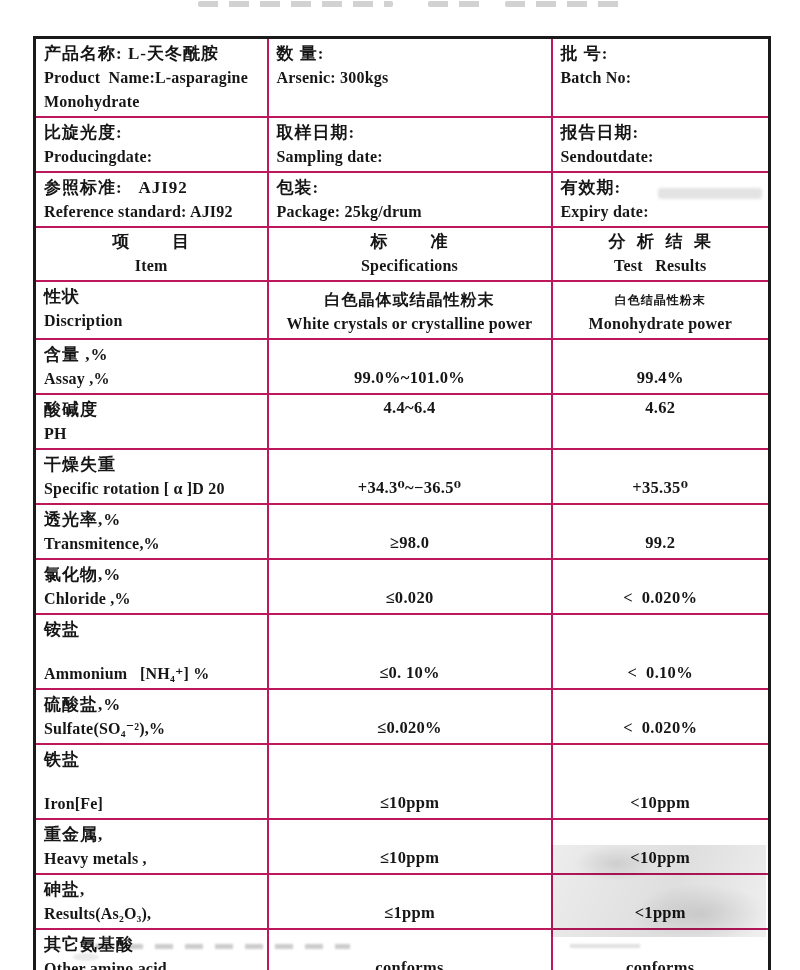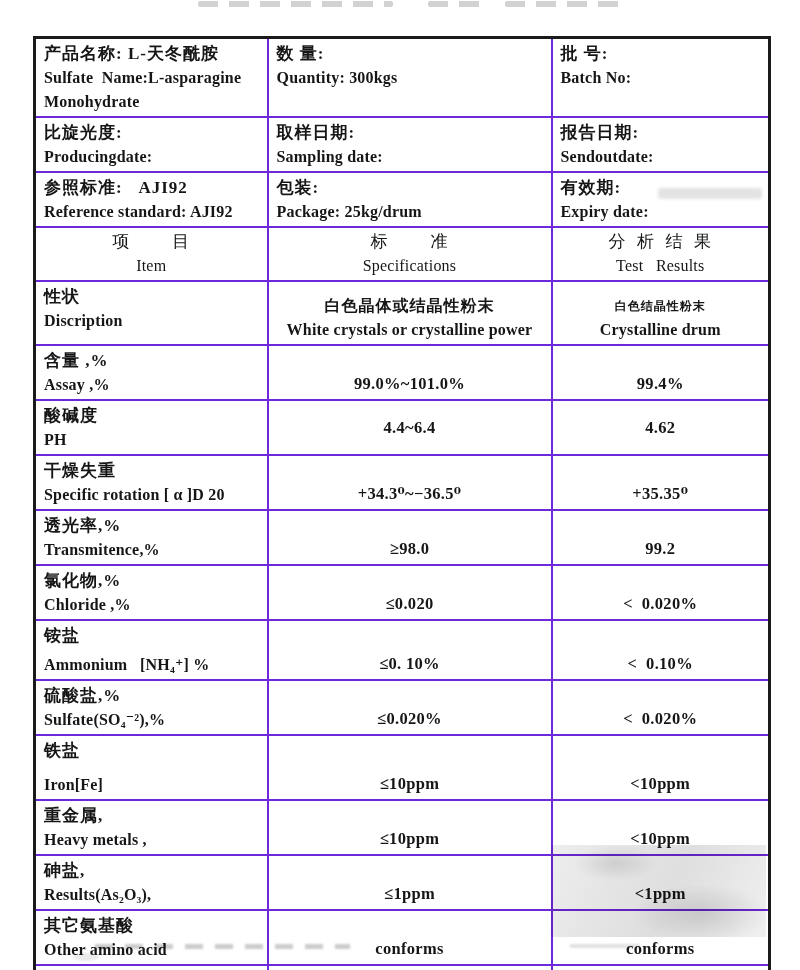--- a/index.html
+++ b/index.html
@@ -22,31 +22,31 @@
 
   
   table.coa{
     position:absolute;left:33px;top:36px;
     border-collapse:collapse;table-layout:fixed;
     border:3px solid #1a1a1a;
   }
   col.c-item{width:233px;}
   col.c-spec{width:284px;}
   col.c-res{width:218px;}
-  td,th{border:2px solid #6d28d9;padding:2px 8px;overflow:hidden;}
+  td,th{border:2px solid #be185d;padding:2px 8px;overflow:hidden;}
 
   .zh{font-size:17px;letter-spacing:1px;line-height:24px;}
   .en{font-size:16px;letter-spacing:.2px;line-height:24px;}
 
   td.info{vertical-align:top;padding-top:3px;}
   td.item{vertical-align:top;padding-top:3px;}
   td.val{text-align:center;vertical-align:bottom;padding-bottom:5px;font-size:16.5px;letter-spacing:.3px;}
-  td.vtop{vertical-align:top;padding-top:17px;}
-  td.mid{vertical-align:middle;padding-top:12px;padding-bottom:2px;border-radius:18px;}
-  th{text-align:center;vertical-align:middle;font-weight:normal;}
+  td.vtop{vertical-align:top;padding-top:3px;}
+  td.mid{vertical-align:middle;padding-top:6px;padding-bottom:2px;border-radius:18px;}
+  th{text-align:center;vertical-align:middle;font-weight:bold;}
 
   
   .h43{height:43px}.h46{height:46px}.h47{height:47px}
   .h49{height:49px}.h50{height:50px}.h52{height:52px}.h53{height:53px}
   .h54{height:54px}.h62{height:62px}
 
   
   .wash-bottom-right{
     left:551px;top:845px;width:215px;height:92px;
     background:
@@ -83,26 +83,26 @@
   <colgroup>
       <col class="c-item">
       <col class="c-spec">
       <col class="c-res">
     </colgroup>
 
   <tbody>
       <tr class="h62">
     <td class="info">
       <div class="t zh">产品名称: L-天冬酰胺</div>
-      <div class="t en">Sulfate  Name:L-asparagine</div>
+      <div class="t en">Product  Name:L-asparagine</div>
       <div class="t en">Monohydrate</div>
     </td>
     <td class="info">
       <div class="t zh">数 量:</div>
-      <div class="t en">Quantity: 300kgs</div>
+      <div class="t en">Arsenic: 300kgs</div>
     </td>
     <td class="info">
       <div class="t zh">批 号:</div>
       <div class="t en">Batch No:</div>
     </td>
   </tr>
   <tr class="h52">
     <td class="info">
       <div class="t zh">比旋光度:</div>
       <div class="t en">Producingdate:</div>
@@ -150,21 +150,21 @@
     <td class="item">
       <div class="t zh">性状</div>
       <div class="t en">Discription</div>
     </td>
     <td class="val mid">
       <div class="t zh" style="font-size:16px">白色晶体或结晶性粉末</div>
       <div class="t en">White crystals or crystalline power</div>
     </td>
     <td class="val mid">
       <div class="t zh" style="font-size:12px">白色结晶性粉末</div>
-      <div class="t en">Crystalline drum</div>
+      <div class="t en">Monohydrate power</div>
     </td>
   </tr>
 
   <tr class="h52">
     <td class="item">
       <div class="t zh">含量 ,%</div>
       <div class="t en">Assay ,%</div>
     </td>
     <td class="val"><span class="t">99.0%~101.0%</span></td>
     <td class="val"><span class="t">99.4%</span></td>
@@ -202,39 +202,39 @@
       <div class="t zh">氯化物,%</div>
       <div class="t en">Chloride ,%</div>
     </td>
     <td class="val"><span class="t">≤0.020</span></td>
     <td class="val"><span class="t">&lt;  0.020%</span></td>
   </tr>
 
   <tr class="h53">
     <td class="item">
       <div class="t zh">铵盐</div>
-      <div class="t en" style="margin-top:5px">Ammonium   [NH₄⁺] %</div>
+      <div class="t en" style="margin-top:20px">Ammonium   [NH₄⁺] %</div>
     </td>
     <td class="val"><span class="t">≤0. 10%</span></td>
     <td class="val"><span class="t">&lt;  0.10%</span></td>
   </tr>
 
   <tr class="h50">
     <td class="item">
       <div class="t zh">硫酸盐,%</div>
       <div class="t en">Sulfate(SO₄⁻²),%</div>
     </td>
     <td class="val"><span class="t">≤0.020%</span></td>
     <td class="val"><span class="t">&lt;  0.020%</span></td>
   </tr>
 
   <tr class="h54">
     <td class="item">
       <div class="t zh">铁盐</div>
-      <div class="t en" style="margin-top:10px">Iron[Fe]</div>
+      <div class="t en" style="margin-top:20px">Iron[Fe]</div>
     </td>
     <td class="val"><span class="t">≤10ppm</span></td>
     <td class="val"><span class="t">&lt;10ppm</span></td>
   </tr>
 
   <tr class="h46">
     <td class="item">
       <div class="t zh">重金属,</div>
       <div class="t en">Heavy metals ,</div>
     </td>

